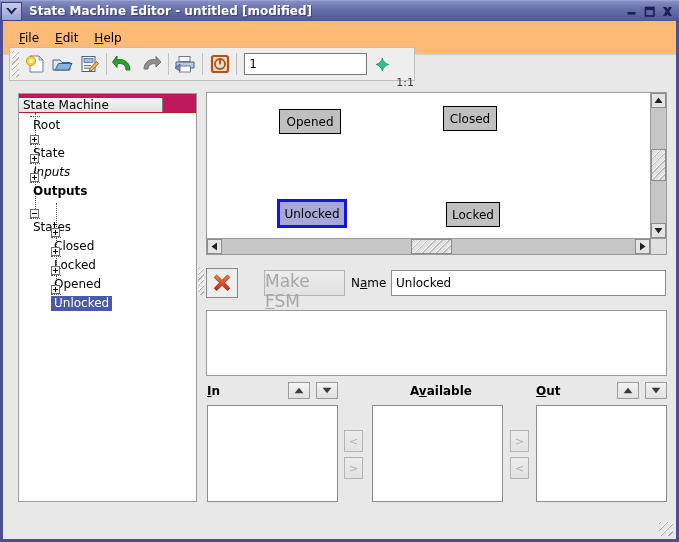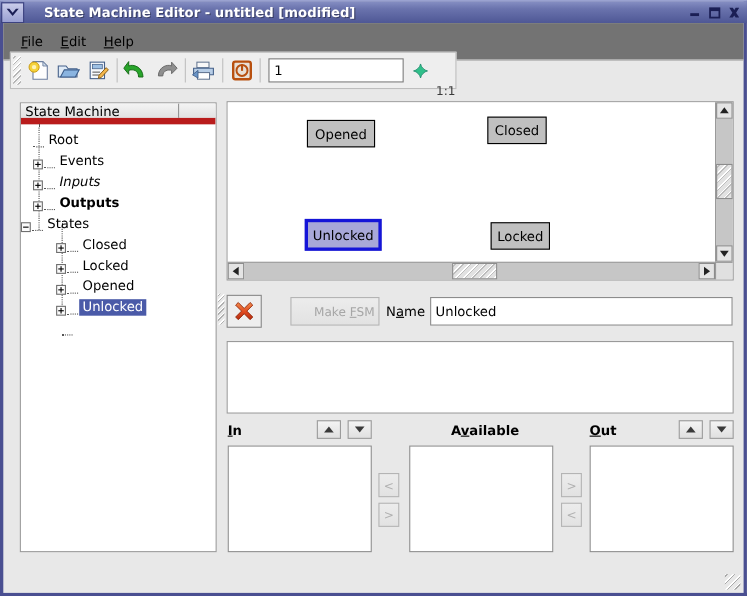--- a/index.html
+++ b/index.html
@@ -29,33 +29,33 @@
   .tb-menu{
     width:21px;height:19px;margin-left:1px;
     background:linear-gradient(to bottom,#c9ccea,#9aa0d2);
     border:1px solid #3c4280;
     display:flex;align-items:center;justify-content:center;
     box-sizing:border-box;
   }
   .tb-menu svg{display:block;}
   .tb-title{
     flex:1;color:#ffffff;font-size:12px;font-weight:bold;
-    margin-left:18px;letter-spacing:0px;
+    margin-left:7px;letter-spacing:0px;
     text-shadow:1px 1px 0 rgba(0,0,0,.35);
     white-space:nowrap;overflow:hidden;
   }
   .tb-buttons{display:flex;align-items:center;margin-right:4px;gap:3px;}
   .tb-btn{
     width:15px;height:15px;
     display:flex;align-items:center;justify-content:center;
   }
   
   .menubar{
     position:absolute;left:0;top:21px;width:673px;height:34px;
-    background:#737373;display:flex;align-items:center;
+    background:#fdba74;display:flex;align-items:center;
     padding-left:8px;box-sizing:border-box;
     border-bottom:1px solid #d0d0d0;
   }
   .menuitem{
     padding:2px 8px;color:#000;font-size:12px;cursor:default;
   }
   .menuitem u{text-decoration:underline;}
   
   .toolbar{
     position:absolute;left:6px;top:47px;width:406px;height:34px;
@@ -83,39 +83,41 @@
   
   .treepanel{
     position:absolute;left:15px;top:93px;width:179px;height:409px;
     background:#ffffff;
     border:1px solid #9a9a9a;
     box-sizing:border-box;
     overflow:hidden;
   }
   .treehead{
     display:flex;height:19px;
-    background:#e5e5e5;
-    border-bottom:6px solid #b91c1c;
-    box-sizing:border-box;
+    background:#be185d;
+    border-bottom:1px solid #b91c1c;
+    box-sizing:border-box;
+    align-items:flex-end;
   }
   .th-cell{
     border-right:1px solid #808080;
     box-sizing:border-box;
     display:flex;align-items:center;
     padding-left:4px;
     font-size:12px;color:#000;
     background:linear-gradient(to bottom,#f4f4f4,#e2e2e2);
   }
   .th-main{width:144px;}
   .th-extra{flex:1;border-right:none;}
   .treebody{padding-top:3px;position:relative;}
   .trow{
-    height:19px;display:flex;align-items:flex-end;
+    height:19px;display:flex;align-items:flex-start;
     position:relative;font-size:12px;color:#000;
     white-space:nowrap;
+    flex-direction:column;
   }
   .trow .lbl{padding:0 3px;line-height:15px;}
   .trow.sel .lbl{background:#4a5aa8;color:#fff;}
   .knob{
     width:9px;height:9px;border:1px solid #6f6f6f;background:#fbfbfb;
     box-sizing:border-box;position:relative;display:inline-block;
     margin-right:1px;flex:0 0 auto;
   }
   .knob:before{
     content:"";position:absolute;left:1px;top:3px;width:5px;height:1px;background:#000;
@@ -186,22 +188,22 @@
   }
   
   .rowdel{
     position:absolute;left:203px;top:268px;width:32px;height:30px;
     background:#eeeeee;border:1px solid #888;box-sizing:border-box;
     display:flex;align-items:center;justify-content:center;
   }
   .btn{
     background:linear-gradient(to bottom,#f2f2f2,#e0e0e0);
     border:1px solid #9b9b9b;box-sizing:border-box;
-    font-size:11px;color:#000;
-    display:flex;align-items:center;justify-content:center;padding-left:17px;
+    font-size:17px;color:#000;
+    display:flex;align-items:flex-start;justify-content:center;
   }
   .btn.disabled{color:#a6a6a6;background:linear-gradient(to bottom,#ececec,#e2e2e2);border-color:#b4b4b4;}
   .btn.disabled u{text-decoration:underline;}
   .makefsm{position:absolute;left:261px;top:270px;width:81px;height:26px;}
   .namelbl{
     position:absolute;left:348px;top:276px;font-size:12px;color:#000;
   }
   .namefield{
     position:absolute;left:388px;top:270px;width:275px;height:26px;
     background:#fff;border:1px solid #8c8c8c;box-sizing:border-box;
@@ -355,36 +357,36 @@
       <div class="vdots" style="left:37px;top:90px;height:82px;"></div>
 
       <div class="trow" style="padding-left:11px;">
         <span class="dots"></span>
         <span class="lbl">Root</span>
       </div>
 
       <div class="trow" style="padding-left:11px;">
         <span class="knob plus"></span>
         <span class="dots"></span>
-        <span class="lbl">Events</span>
+        <span class="lbl">State</span>
       </div>
 
       <div class="trow" style="padding-left:11px;font-style:italic;">
         <span class="knob plus"></span>
         <span class="dots"></span>
         <span class="lbl">Inputs</span>
       </div>
 
       <div class="trow" style="padding-left:11px;font-weight:bold;">
         <span class="knob plus"></span>
         <span class="dots"></span>
         <span class="lbl">Outputs</span>
       </div>
 
-      <div class="trow" style="">
+      <div class="trow" style="padding-left:11px;margin-top:17px;">
         <span class="knob"></span>
         <span class="dots"></span>
         <span class="lbl">States</span>
       </div>
 
       <div class="trow" style="padding-left:32px;">
         <span class="knob plus"></span>
         <span class="dots"></span>
         <span class="lbl">Closed</span>
       </div>

